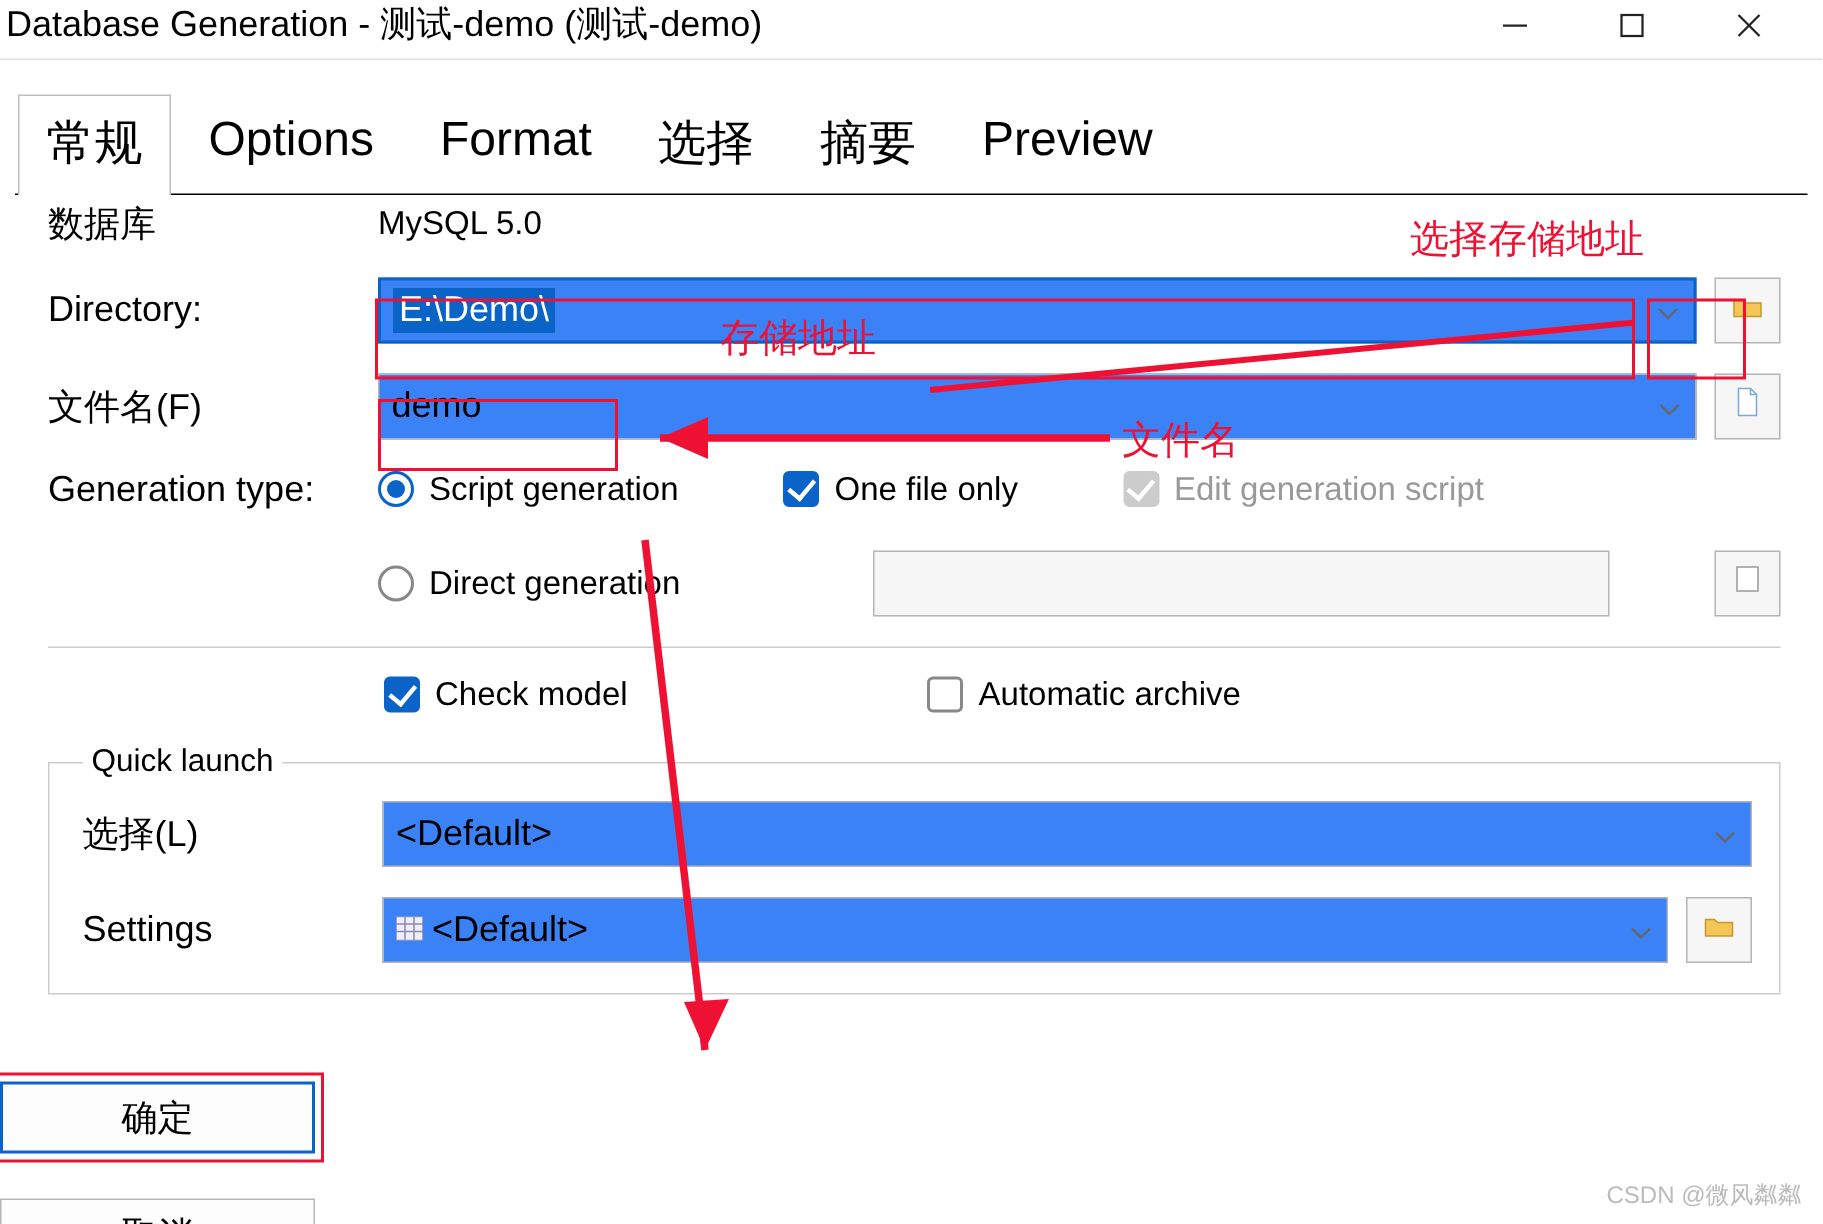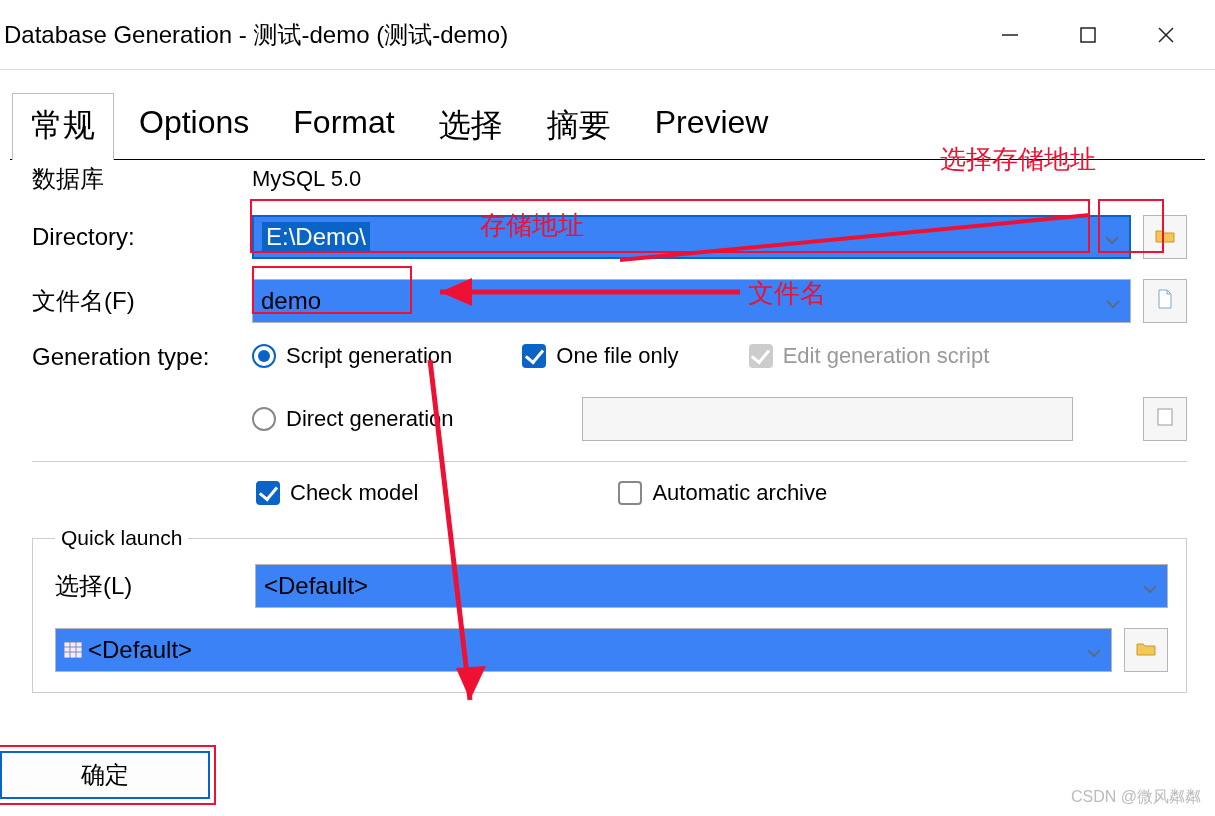--- a/index.html
+++ b/index.html
@@ -8,23 +8,23 @@
     font-family: "Segoe UI", Tahoma, Arial, sans-serif;
     font-size: 21px;
     background: #fff;
     color: #000;
     width: 1215px;
     height: 816px;
     position: relative;
     overflow: hidden;
   }
   .titlebar {
-    height: 70px;
+    height: 40px;
     display: flex;
-    align-items: center;
+    align-items: flex-start;
     padding-left: 4px;
     border-bottom: 1px solid #ddd;
   }
   .titlebar .title { font-size: 24px; flex: 1; }
   .winbtn { width: 58px; height: 34px; display: flex; align-items: center; justify-content: center; margin-right: 20px; }
   .winbtn svg { stroke: #222; stroke-width: 1.5; fill: none; }
   .tabbar {
     display: flex;
     margin-top: 22px;
     margin-left: 12px;
@@ -250,20 +250,21 @@
     <div class="row">
       <div class="lbl" style="width:200px;">选择(L)</div>
       <div class="combo">
         <span>&lt;Default&gt;</span>
         <span class="caret"><svg width="14" height="10">
               <polyline points="1,2 7,8 13,2" fill="none" stroke="#666" stroke-width="1.6"></polyline>
             </svg></span>
       </div>
     </div>
     <div class="row" style="margin-bottom:0;">
+      <div class="lbl" style="width:200px;">Settings</div>
       <div class="combo">
         <span style="margin-right:6px;"><svg width="18" height="16">
               <rect x="0" y="0" width="18" height="16" fill="#eef" stroke="#88a"></rect>
               <line x1="0" y1="5" x2="18" y2="5" stroke="#88a"></line>
               <line x1="0" y1="10" x2="18" y2="10" stroke="#88a"></line>
               <line x1="6" y1="0" x2="6" y2="16" stroke="#88a"></line>
               <line x1="12" y1="0" x2="12" y2="16" stroke="#88a"></line>
             </svg></span>
         <span>&lt;Default&gt;</span>
         <span class="caret"><svg width="14" height="10">

